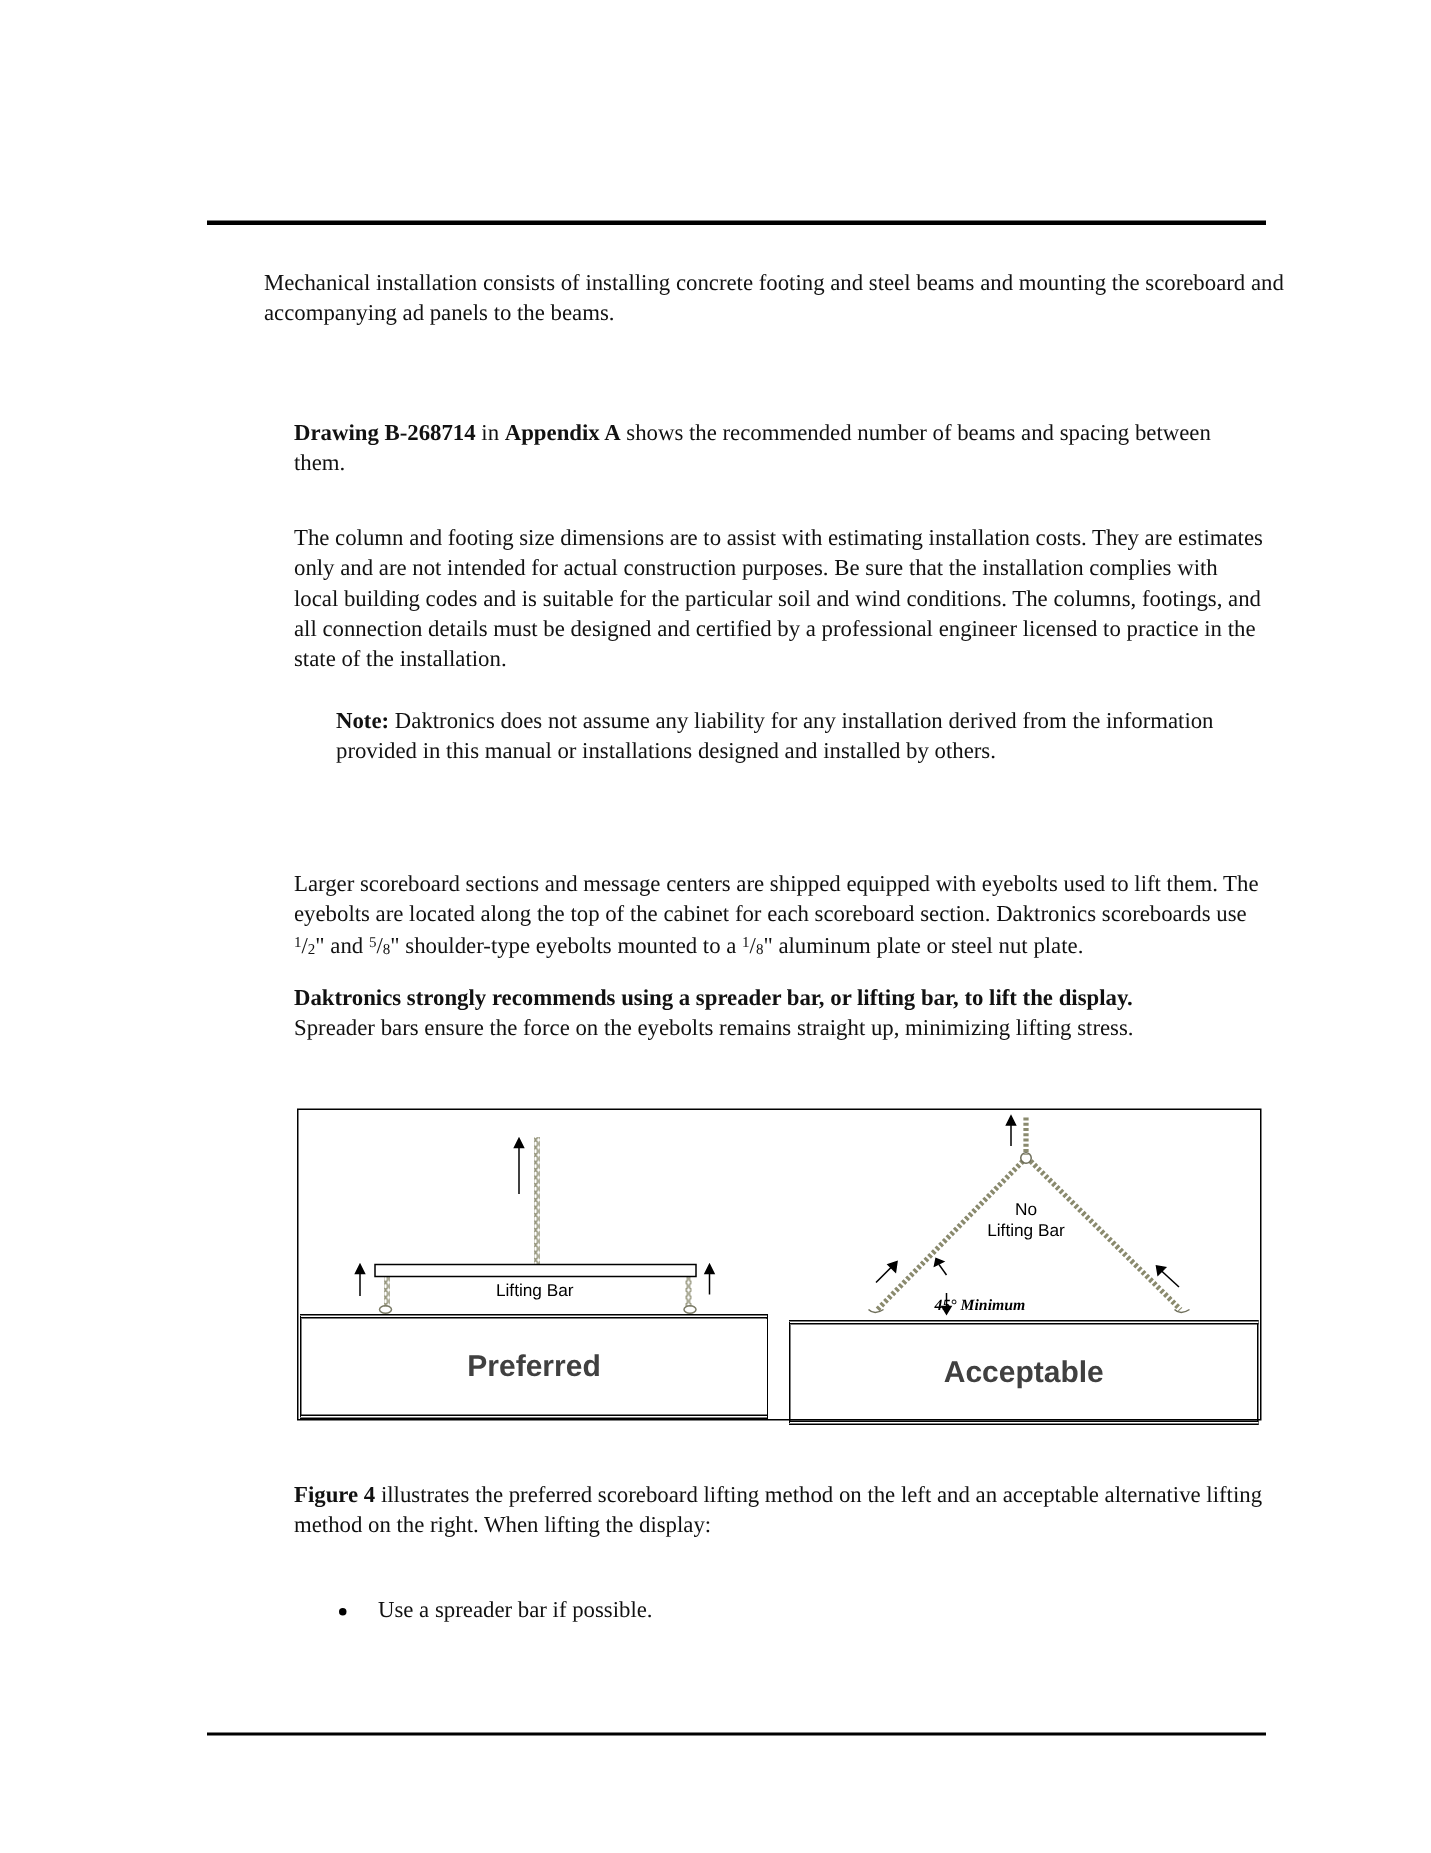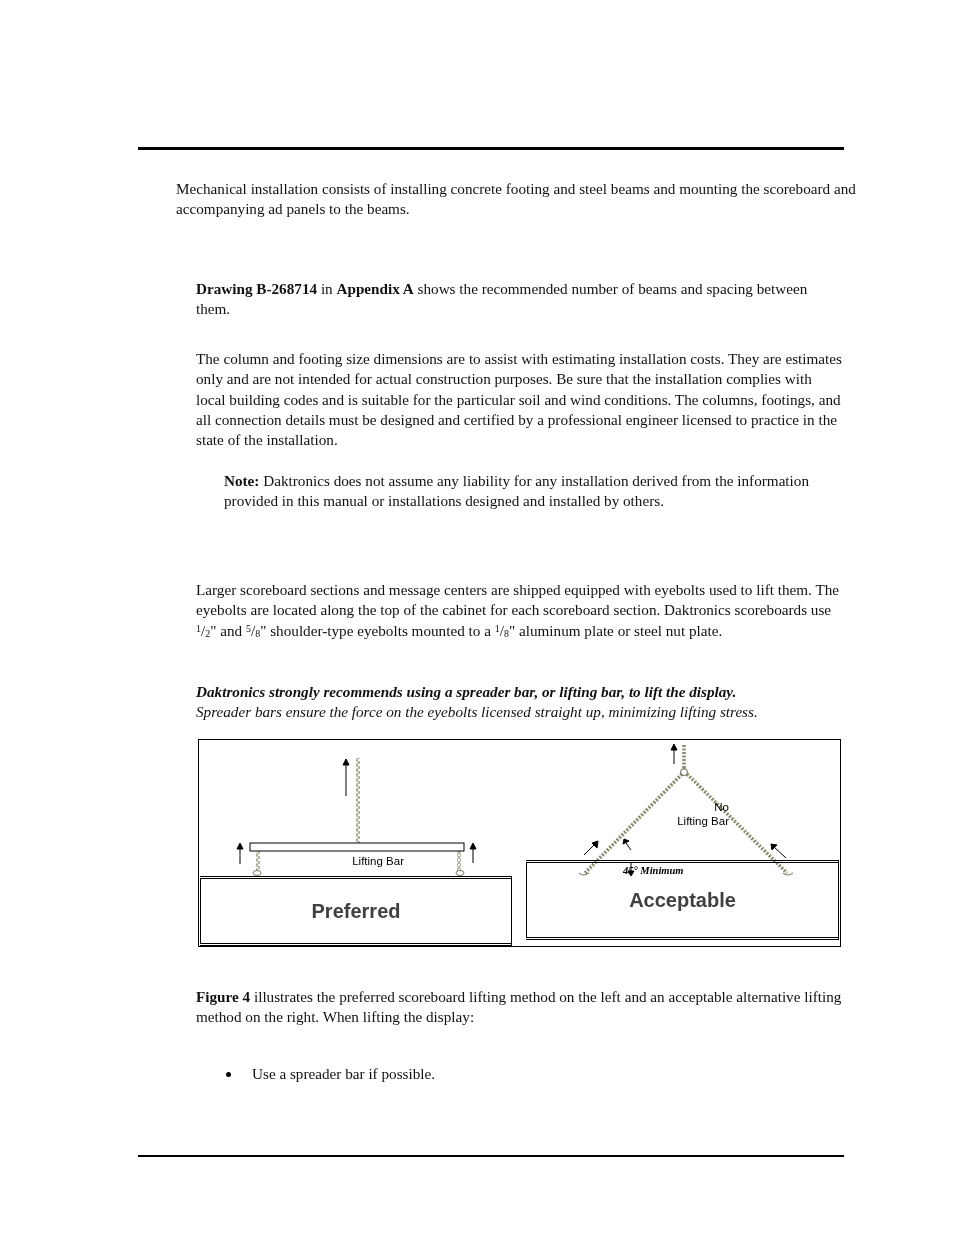--- a/index.html
+++ b/index.html
@@ -18,42 +18,42 @@
   .bullets { position: absolute; left: 196px; top: 1064px; width: 640px; margin: 0; padding: 0; list-style: none; }
   .bullets li { position: relative; padding-left: 56px; font-size: 15.2px; line-height: 20.3px; }
   .bullets li .dot { position: absolute; left: 30px; top: 8px; width: 5px; height: 5px; border-radius: 50%; background: #000; }
 
   .figure { position: absolute; left: 198px; top: 739px; width: 643px; height: 208px; border: 1px solid #000; box-sizing: border-box; }
   .figure svg { position: absolute; left: 0; top: 0; }
   .board { position: absolute; border-top: 3px double #000; border-bottom: 3px double #000; border-left: 1px solid #000; border-right: 1px solid #000; box-sizing: border-box;
            display: flex; align-items: center; justify-content: center;
            font-family: "Liberation Sans", "DejaVu Sans", sans-serif; font-weight: bold; font-size: 20px; color: #404040; }
   .board-left { left: 1px; top: 136px; width: 312px; height: 70px; }
-  .board-right { left: 327px; top: 120px; width: 313px; height: 80px; }
-  .lbl { position: absolute; font-family: "Liberation Sans", "DejaVu Sans", sans-serif; font-size: 11.5px; color: #000; text-align: right; }
+  .board-right { left: 327px; top: 140px; width: 313px; height: 70px; }
+  .lbl { position: absolute; font-family: "Liberation Sans", "DejaVu Sans", sans-serif; font-size: 11.5px; color: #000; text-align: center; }
   .lbl-bar { left: 110px; top: 115px; width: 95px; }
   .lbl-nobar { left: 440px; top: 60px; width: 90px; line-height: 14px; }
   .lbl-angle { left: 424px; top: 109px; font-family: "Liberation Serif", "DejaVu Serif", serif; font-style: italic; font-weight: bold; font-size: 10.5px; margin-top: 16px; }
 </style>
 </head>
 <body>
 
 <div class="rule-top"></div>
 
 <p class="p intro">Mechanical installation consists of installing concrete footing and steel beams and mounting the scoreboard and accompanying ad panels to the beams.</p>
 
 <p class="p ind" style="top:279px;"><b>Drawing B-268714</b><span> in </span><b>Appendix A</b><span> shows the recommended number of beams and spacing between them.</span></p>
 
 <p class="p ind" style="top:349px;">The column and footing size dimensions are to assist with estimating installation costs. They are estimates only and are not intended for actual construction purposes. Be sure that the installation complies with local building codes and is suitable for the particular soil and wind conditions. The columns, footings, and all connection details must be designed and certified by a professional engineer licensed to practice in the state of the installation.</p>
 
 <p class="p note"><b>Note:</b><span> Daktronics does not assume any liability for any installation derived from the information provided in this manual or installations designed and installed by others.</span></p>
 
 <p class="p ind" style="top:580px;"><span>Larger scoreboard sections and message centers are shipped equipped with eyebolts used to lift them. The eyebolts are located along the top of the cabinet for each scoreboard section. Daktronics scoreboards use </span><sup class="f">1</sup>/<sub class="f">2</sub><span>" and </span><sup class="f">5</sup>/<sub class="f">8</sub><span>" shoulder-type eyebolts mounted to a </span><sup class="f">1</sup>/<sub class="f">8</sub><span>" aluminum plate or steel nut plate.</span></p>
 
-<p class="p ind" style="top:682px;font-style:italic;"><b>Daktronics strongly recommends using a spreader bar, or lifting bar, to lift the display.</b><br><span>Spreader bars ensure the force on the eyebolts licensed straight up, minimizing lifting stress.</span></p>
+<p class="p ind" style="top:656px;"><b>Daktronics strongly recommends using a spreader bar, or lifting bar, to lift the display.</b><br><span>Spreader bars ensure the force on the eyebolts remains straight up, minimizing lifting stress.</span></p>
 
 <div class="figure">
   <svg width="643" height="208" viewBox="0 0 643 208">
     <defs>
       <pattern id="chainV" width="4" height="5" patternUnits="userSpaceOnUse">
         <rect width="4" height="5" fill="#ffffff"></rect>
         <ellipse cx="2" cy="2.5" rx="1.4" ry="2" fill="none" stroke="#8a8a6e" stroke-width="0.9"></ellipse>
       </pattern>
     </defs>
 

